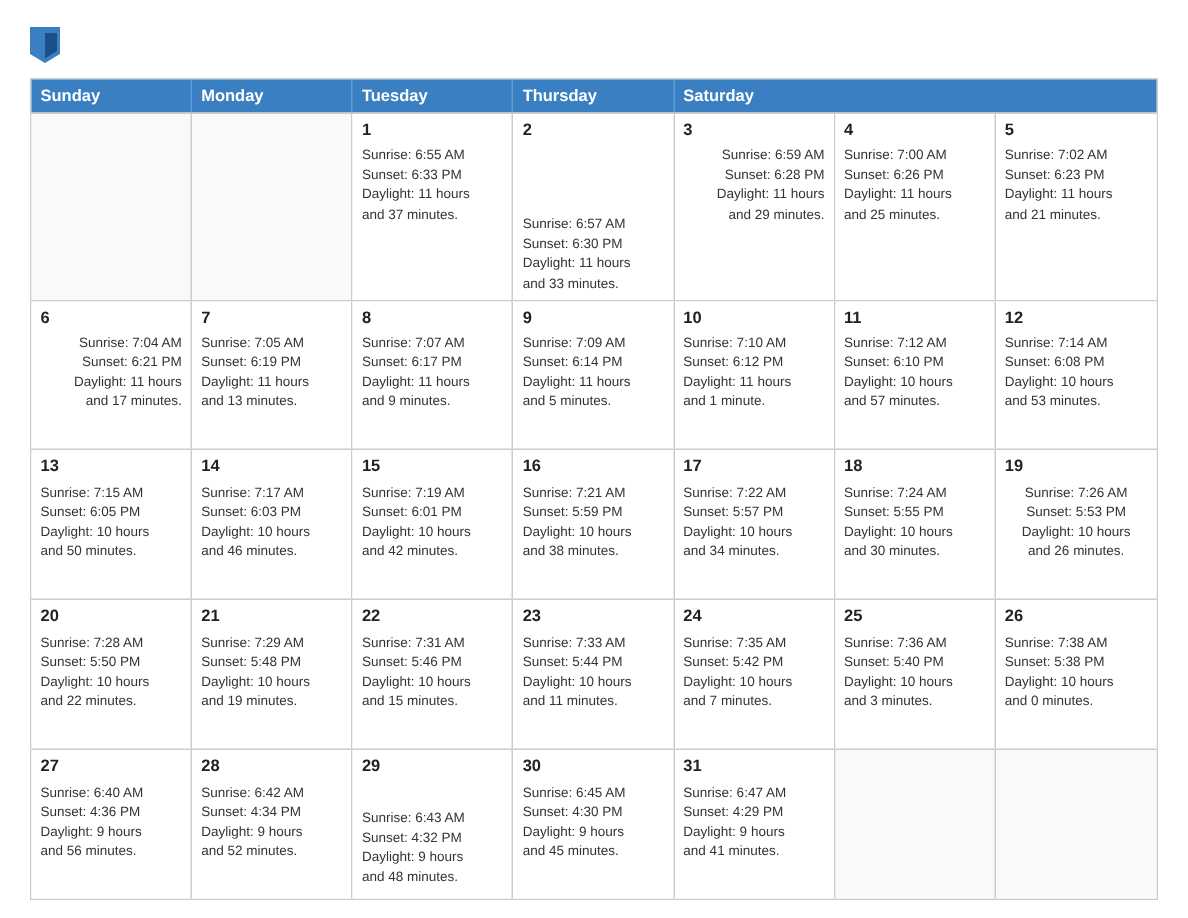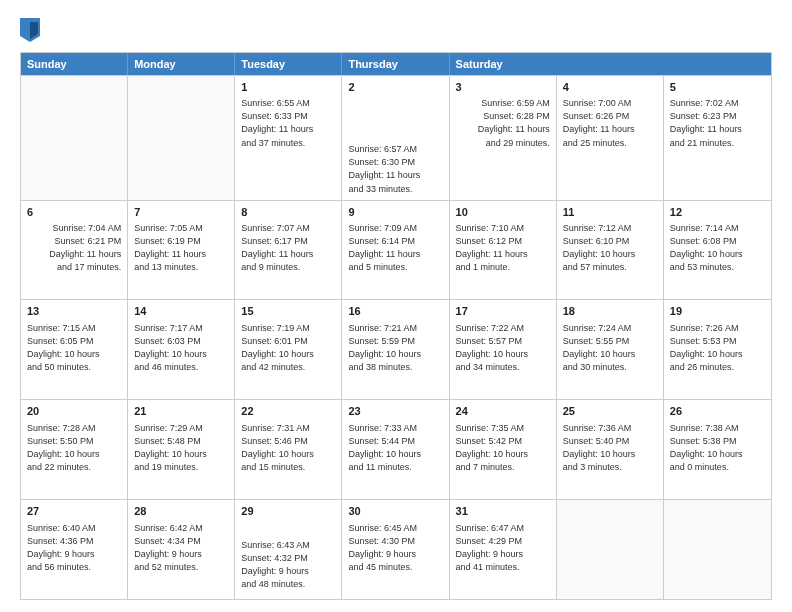--- a/index.html
+++ b/index.html
@@ -265,21 +265,21 @@
           </div>
           <div class="cal-cell">
             <div class="day-num">18</div>
             <div class="cal-cell-text" style="white-space: pre-line;">Sunrise: 7:24 AM
 Sunset: 5:55 PM
 Daylight: 10 hours
 and 30 minutes.</div>
           </div>
           <div class="cal-cell">
             <div class="day-num">19</div>
-            <div class="cal-cell-text" style="white-space: pre-line;">Sunrise: 7:26 AM
+            <div class="cal-cell-text" style="white-space: pre-line; text-align: center;">Sunrise: 7:26 AM
 Sunset: 5:53 PM
 Daylight: 10 hours
 and 26 minutes.</div>
           </div>
         </div>
         <div class="cal-row">
           <div class="cal-cell">
             <div class="day-num">20</div>
             <div class="cal-cell-text" style="white-space: pre-line;">Sunrise: 7:28 AM
 Sunset: 5:50 PM

